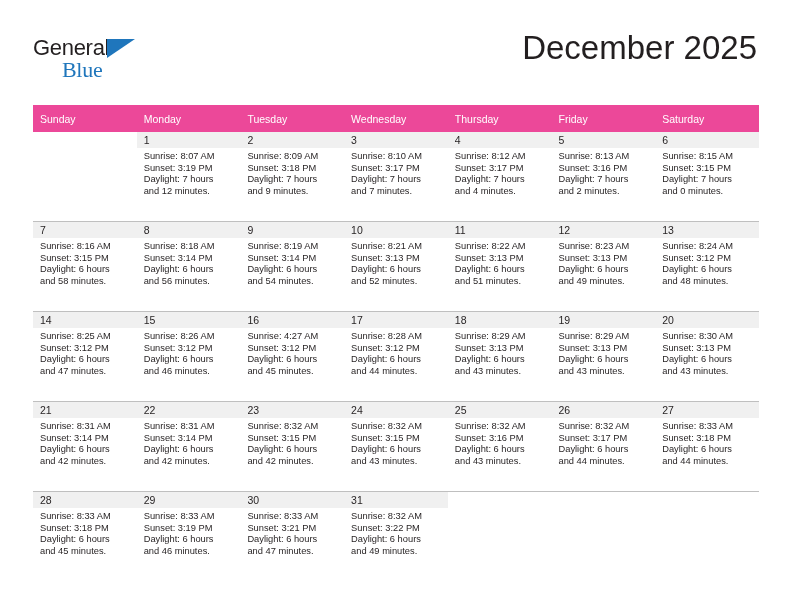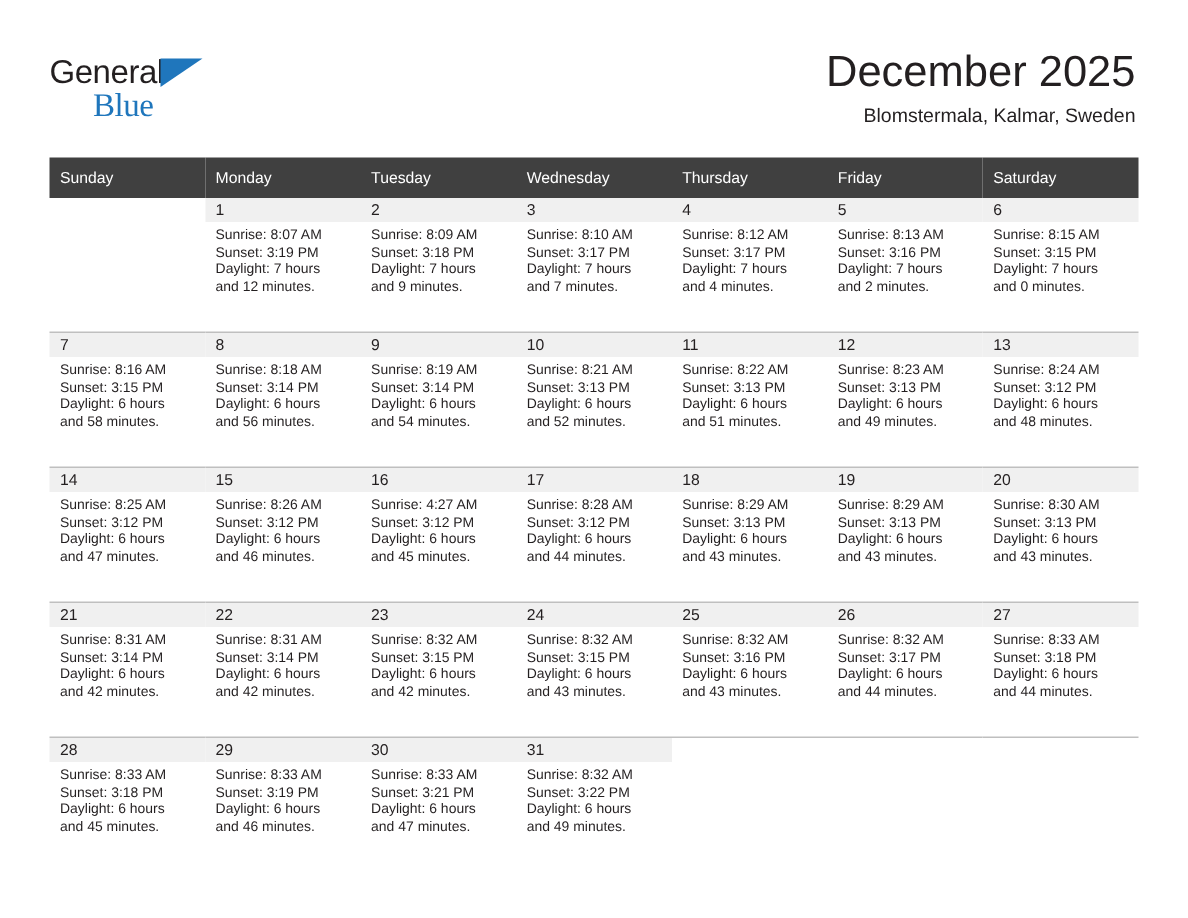--- a/index.html
+++ b/index.html
@@ -66,21 +66,21 @@
     font-family: Liberation Serif, serif;
   }
 
   .title-block {
     position: absolute;
     right: 35px;
     top: 32px;
     text-align: right;
   }
   .cal-title {
-    font-size: 29px;
+    font-size: 33px;
     color: #231f20;
     line-height: 32px;
     white-space: nowrap;
   }
   .cal-subtitle {
     font-size: 13px;
     color: #231f20;
     line-height: 18px;
     margin-top: 4px;
     white-space: nowrap;
@@ -89,21 +89,21 @@
   
   .calendar {
     position: absolute;
     left: 33px;
     top: 105px;
     width: 726px;
     border-collapse: collapse;
     table-layout: fixed;
   }
   .calendar th {
-    background: #404040;
+    background: #ec4899;
     color: #ffffff;
     font-size: 10.5px;
     font-weight: normal;
     text-align: left;
     padding: 5px 0 5px 7px;
     height: 17px;
     border: none;
   }
   .calendar td {
     vertical-align: top;
@@ -155,21 +155,20 @@
   <div class="header">
 
     <div class="logo">
       <span class="logo-general">General</span>
       <span class="logo-triangle"></span>
       <span class="logo-blue">Blue</span>
     </div>
 
     <div class="title-block">
       <div class="cal-title">December 2025</div>
-      <div class="cal-subtitle">Blomstermala, Kalmar, Sweden</div>
     </div>
 
   </div>
 
   <table class="calendar">
     <thead>
       <tr>
         <th>Sunday</th>
         <th>Monday</th>
         <th>Tuesday</th>

